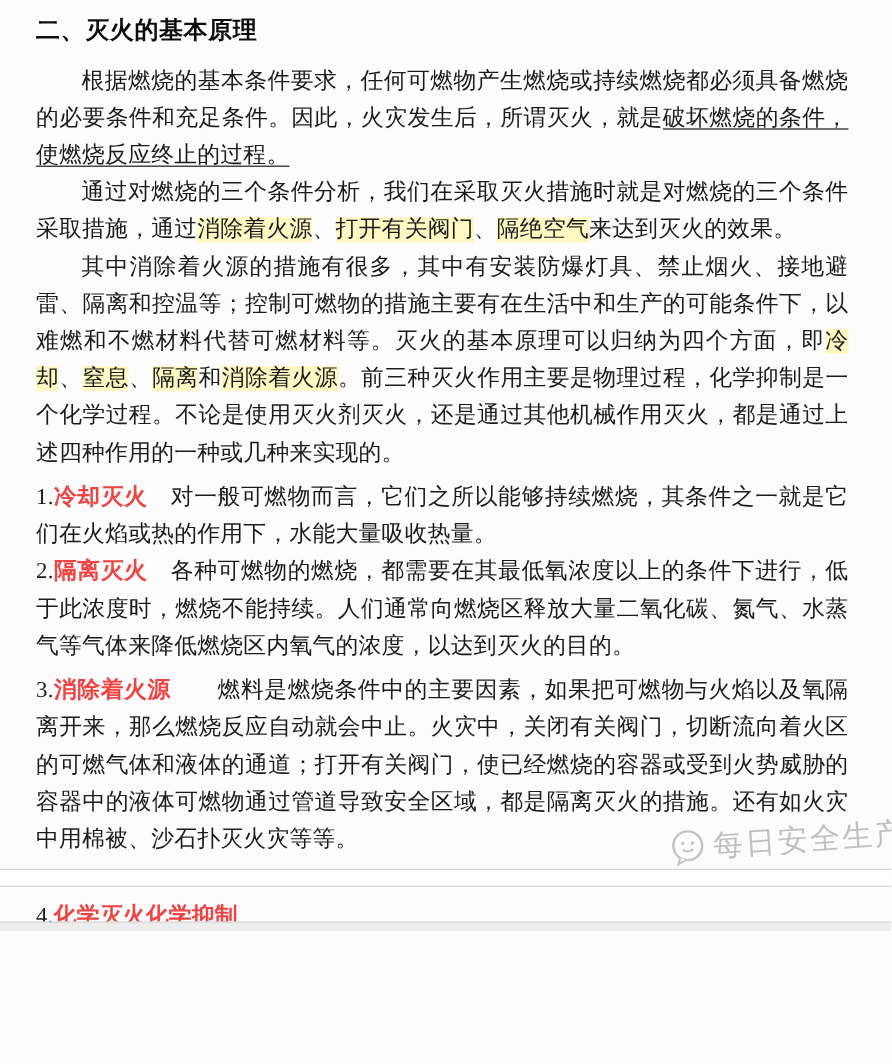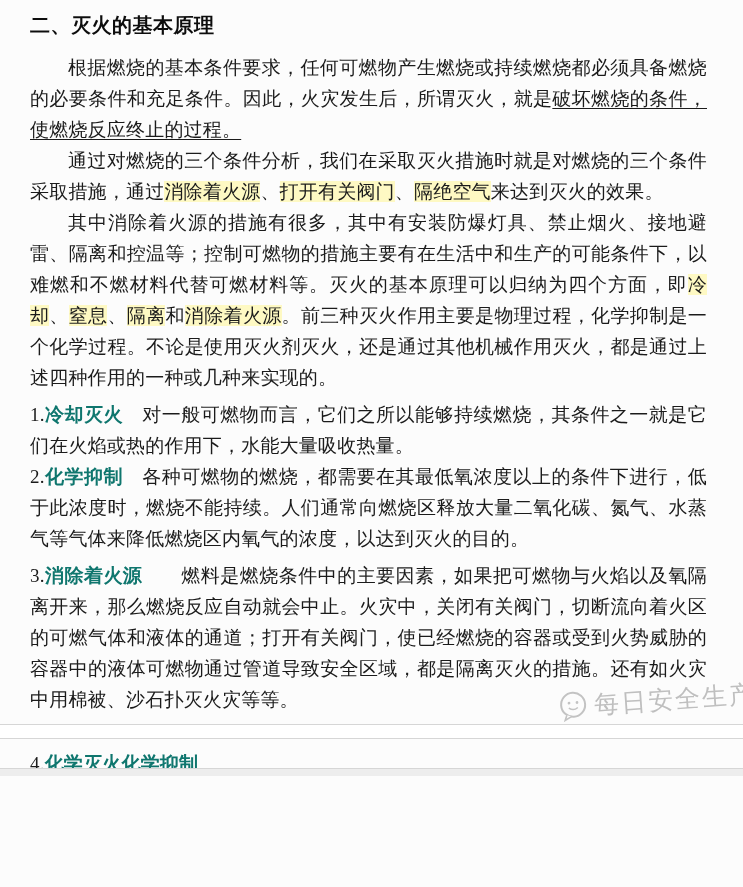--- a/index.html
+++ b/index.html
@@ -29,21 +29,21 @@
     font-size: 19px;
     line-height: 31px;
     margin: 0;
     text-align: justify;
     letter-spacing: 0.2px;
   }
   p.indent { text-indent: 2em; }
   p.gap-top { margin-top: 6px; }
   .hl { background: #fef9c3; }
   .ul { text-decoration: underline; text-underline-offset: 3px; }
-  .term { font-weight: bold; color: #0f766e; }
+  .term { font-weight: bold; color: #ef4444; }
   .divider-band {
     height: 13px;
     margin: 9px -36px 9px -30px;
     background: #ffffff;
     border-top: 1px solid #d6d6d6;
     border-bottom: 1px solid #d6d6d6;
   }
   .watermark {
     position: absolute;
     top: 683px; left: 556px;
@@ -79,21 +79,21 @@
 
     <p class="body indent"><span>根据燃烧的基本条件要求，任何可燃物产生燃烧或持续燃烧都必须具备燃烧的必要条件和充足条件。因此，火灾发生后，所谓灭火，就是</span><span class="ul">破坏燃烧的条件，使燃烧反应终止的过程。</span></p>
 
     <p class="body indent"><span>通过对燃烧的三个条件分析，我们在采取灭火措施时就是对燃烧的三个条件采取措施，通过</span><span class="hl">消除着火源</span><span>、</span><span class="hl">打开有关阀门</span><span>、</span><span class="hl">隔绝空气</span><span>来达到灭火的效果。</span></p>
 
     <p class="body indent"><span>其中消除着火源的措施有很多，其中有安装防爆灯具、禁止烟火、接地避雷、隔离和控温等；控制可燃物的措施主要有在生活中和生产的可能条件下，以难燃和不燃材料代替可燃材料等。灭火的基本原理可以归纳为四个方面，即</span><span class="hl">冷却</span><span>、</span><span class="hl">窒息</span><span>、</span><span class="hl">隔离</span><span>和</span><span class="hl">消除着火源</span><span>。前三种灭火作用主要是物理过程，化学抑制是一个化学过程。不论是使用灭火剂灭火，还是通过其他机械作用灭火，都是通过上述四种作用的一种或几种来实现的。</span></p>
 
     <p class="body gap-top"><span>1.</span><span class="term">冷却灭火</span><span>　对一般可燃物而言，它们之所以能够持续燃烧，其条件之一就是它们在火焰或热的作用下，水能大量吸收热量。</span></p>
 
 
-    <p class="body"><span>2.</span><span class="term">化学抑制</span><span>　各种可燃物的燃烧，都需要在其最低氧浓度以上的条件下进行，低于此浓度时，燃烧不能持续。人们通常向燃烧区释放大量二氧化碳、氮气、水蒸气等气体来降低燃烧区内氧气的浓度，以达到灭火的目的。</span></p>
+    <p class="body"><span>2.</span><span class="term">隔离灭火</span><span>　各种可燃物的燃烧，都需要在其最低氧浓度以上的条件下进行，低于此浓度时，燃烧不能持续。人们通常向燃烧区释放大量二氧化碳、氮气、水蒸气等气体来降低燃烧区内氧气的浓度，以达到灭火的目的。</span></p>
 
 
     <p class="body gap-top"><span>3.</span><span class="term">消除着火源</span><span>　　燃料是燃烧条件中的主要因素，如果把可燃物与火焰以及氧隔离开来，那么燃烧反应自动就会中止。火灾中，关闭有关阀门，切断流向着火区的可燃气体和液体的通道；打开有关阀门，使已经燃烧的容器或受到火势威胁的容器中的液体可燃物通过管道导致安全区域，都是隔离灭火的措施。还有如火灾中用棉被、沙石扑灭火灾等等。</span></p>
 
     <div class="divider-band"></div>
 
     <p class="body"><span>4.</span><span class="term">化学灭火化学抑制</span></p>
 
     <p class="body indent">灭火物质的有焰燃烧中的氧化反应，破坏燃烧的化学反应。</p>
 

